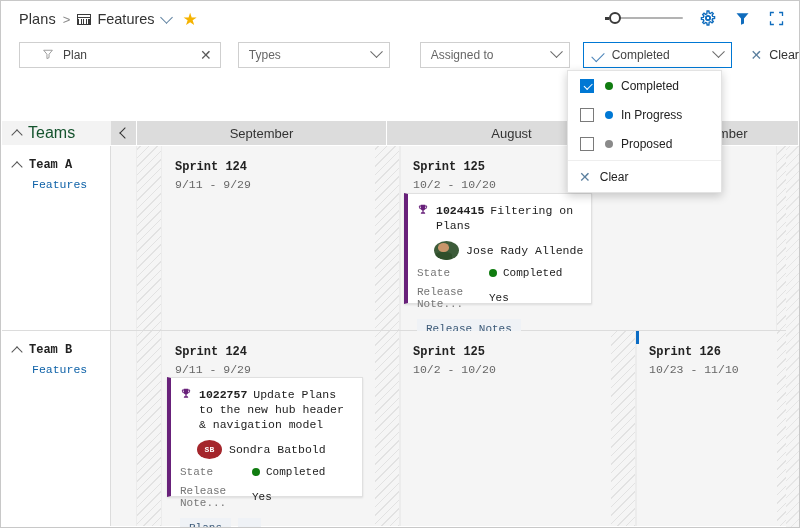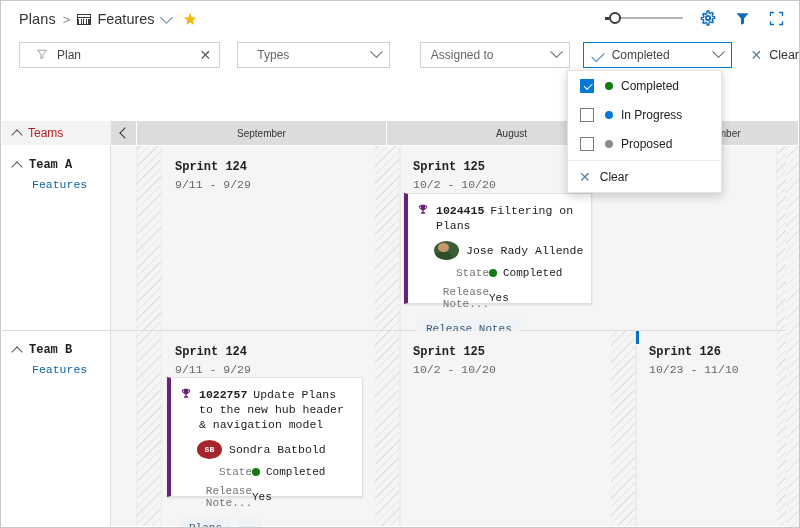--- a/index.html
+++ b/index.html
@@ -56,23 +56,23 @@
   .filterbar{
     position:absolute;left:0;top:36px;width:798px;height:36px;
     display:flex;align-items:center;padding-left:18px;box-sizing:border-box;
   }
   .fld{
     height:26px;border:1px solid #cfcfcf;background:#fff;box-sizing:border-box;
     display:flex;align-items:center;position:relative;
   }
   .fld .txt{font-size:12px;color:#444;}
   .fld .ph{font-size:12px;color:#666;}
-  .f-plan{width:208px;padding:0 16px;margin-right:17px;}
+  .f-plan{width:208px;padding:0 22px;margin-right:17px;}
   .f-plan .funnel-sm{margin-right:9px;}
-  .f-types{width:157px;padding:0 19px;margin-right:30px;}
+  .f-types{width:157px;padding:0 10px;margin-right:30px;}
   .f-assigned{width:155px;padding:0 10px;margin-right:13px;}
   .f-state{
     width:155px;padding:0 8px;border:1px solid #0078d4;
   }
   .fld .right-ic{position:absolute;right:8px;top:50%;transform:translateY(-50%);}
   .xmark{color:#5a5a5a;font-size:14px;font-weight:300;line-height:1;}
   .cbox-chev{
     display:inline-block;width:8px;height:8px;
     border-right:1.3px solid #6b6b6b;border-bottom:1.3px solid #6b6b6b;
     transform:rotate(45deg) translate(-2px,-2px);
@@ -108,37 +108,37 @@
 
   
   .thead{
     position:absolute;left:1px;top:120px;width:796px;height:24px;
     display:flex;align-items:stretch;border-bottom:1px solid #fff;
   }
   .th-teams{
     width:109px;background:#f3f3f3;display:flex;align-items:center;
     padding-left:11px;box-sizing:border-box;gap:7px;
   }
-  .th-teams .lbl{font-size:12px;color:#b91c1c;}
+  .th-teams .lbl{font-size:16px;color:#14532d;}
   .caret-up{
     display:inline-block;width:7px;height:7px;
     border-left:1.3px solid #555;border-top:1.3px solid #555;transform:rotate(45deg);
     margin-top:3px;
   }
   .th-nav{
     width:25px;background:#dcdcdc;display:flex;align-items:center;justify-content:center;
   }
   .nav-chev{
     display:inline-block;width:7px;height:7px;
     border-left:1.3px solid #333;border-bottom:1.3px solid #333;transform:rotate(45deg);
     margin-left:3px;
   }
   .th-month{
     background:#dcdcdc;display:flex;align-items:center;justify-content:center;
-    font-size:10px;color:#333;border-left:1px solid #fff;box-sizing:border-box;
+    font-size:13px;color:#333;border-left:1px solid #fff;box-sizing:border-box;
   }
   .m-sep{width:250px;}
   .m-oct{width:250px;}
   .m-nov{flex:1;}
 
   
   .body{position:absolute;left:1px;top:145px;width:796px;height:382px;overflow:hidden;background:#fff;font-family:Liberation Mono, monospace;}
   .team-row{position:relative;background:#f5f5f5;border-bottom:1px solid #dcdcdc;box-sizing:border-box;}
   .team-row.a{height:185px;}
   .team-row.b{height:195px;border-bottom:none;}
@@ -180,21 +180,21 @@
   .av-photo:after{
     content:"";position:absolute;left:1px;bottom:0;width:17px;height:8px;border-radius:40% 40% 0 0;
     background:#2f4f2b;
   }
   .av-init{
     background:#a4262c;color:#fff;font-size:8px;font-weight:bold;
     display:flex;align-items:center;justify-content:center;letter-spacing:.3px;
   }
   .person-name{font-size:11.5px;color:#222;}
   .card-field{display:flex;padding:0 0 0 9px;margin-top:7px;}
-  .cf-label{font-size:11px;color:#767676;width:72px;flex:none;text-align:right;}
+  .cf-label{font-size:11px;color:#767676;width:72px;flex:none;}
   .cf-value{font-size:11px;color:#222;display:flex;align-items:center;gap:6px;}
   .card-tags{display:flex;gap:7px;padding:9px 0 0 9px;}
   .tag{
     background:#eff2f6;color:#3c5a78;font-size:11px;padding:3px 8px 4px 8px;
     border:1px solid transparent;
   }
   .tag.more{color:#555;padding:3px 7px 4px 7px;}
 
   
   .right-hatch{

